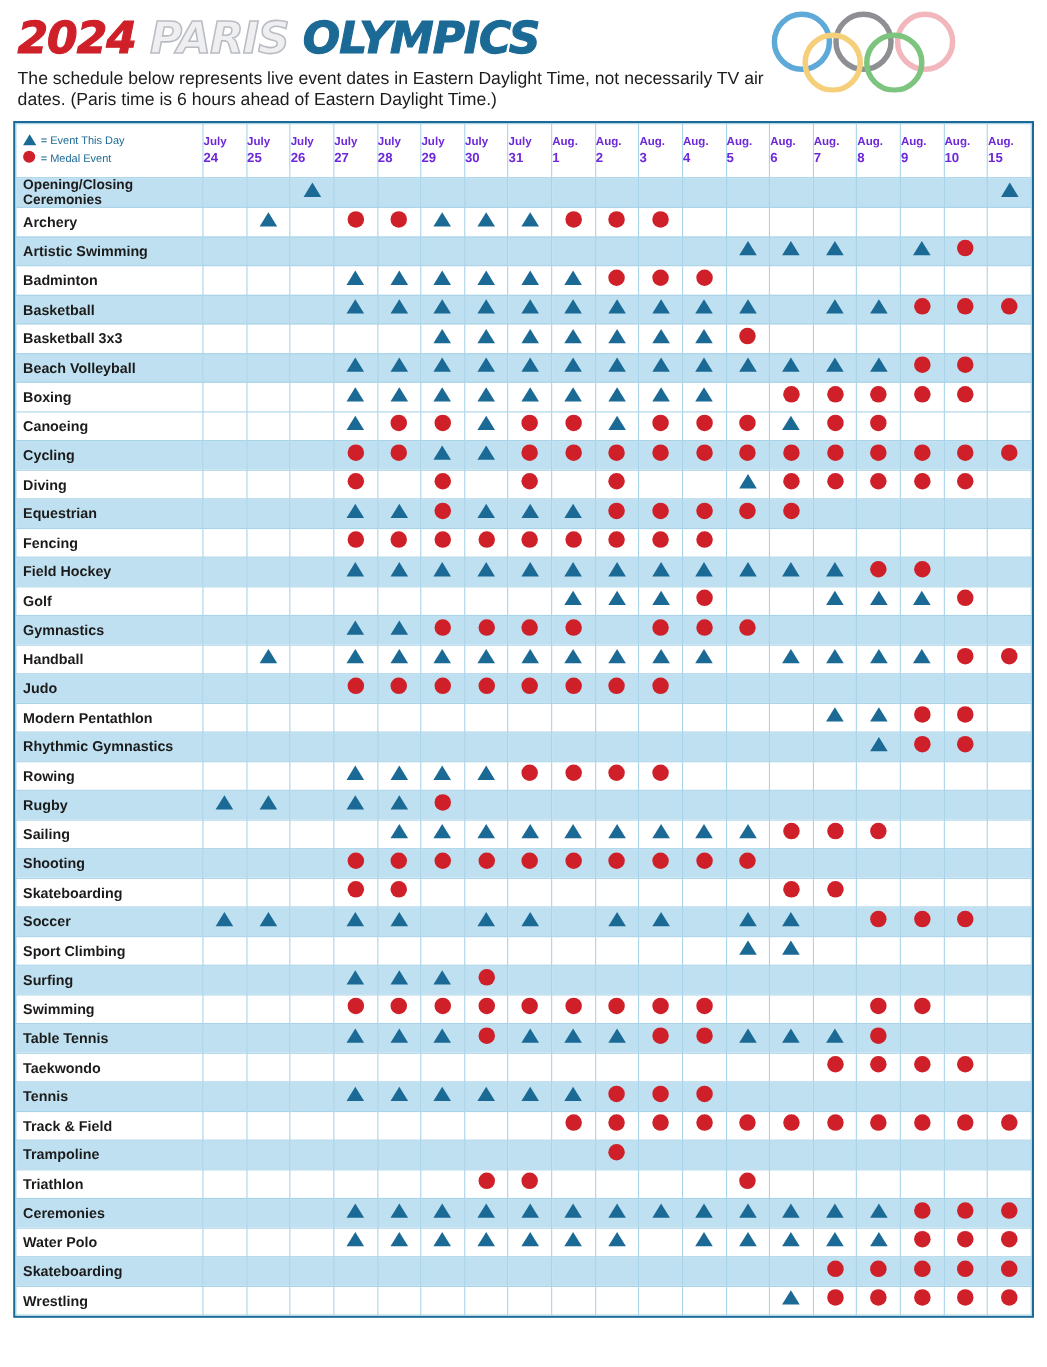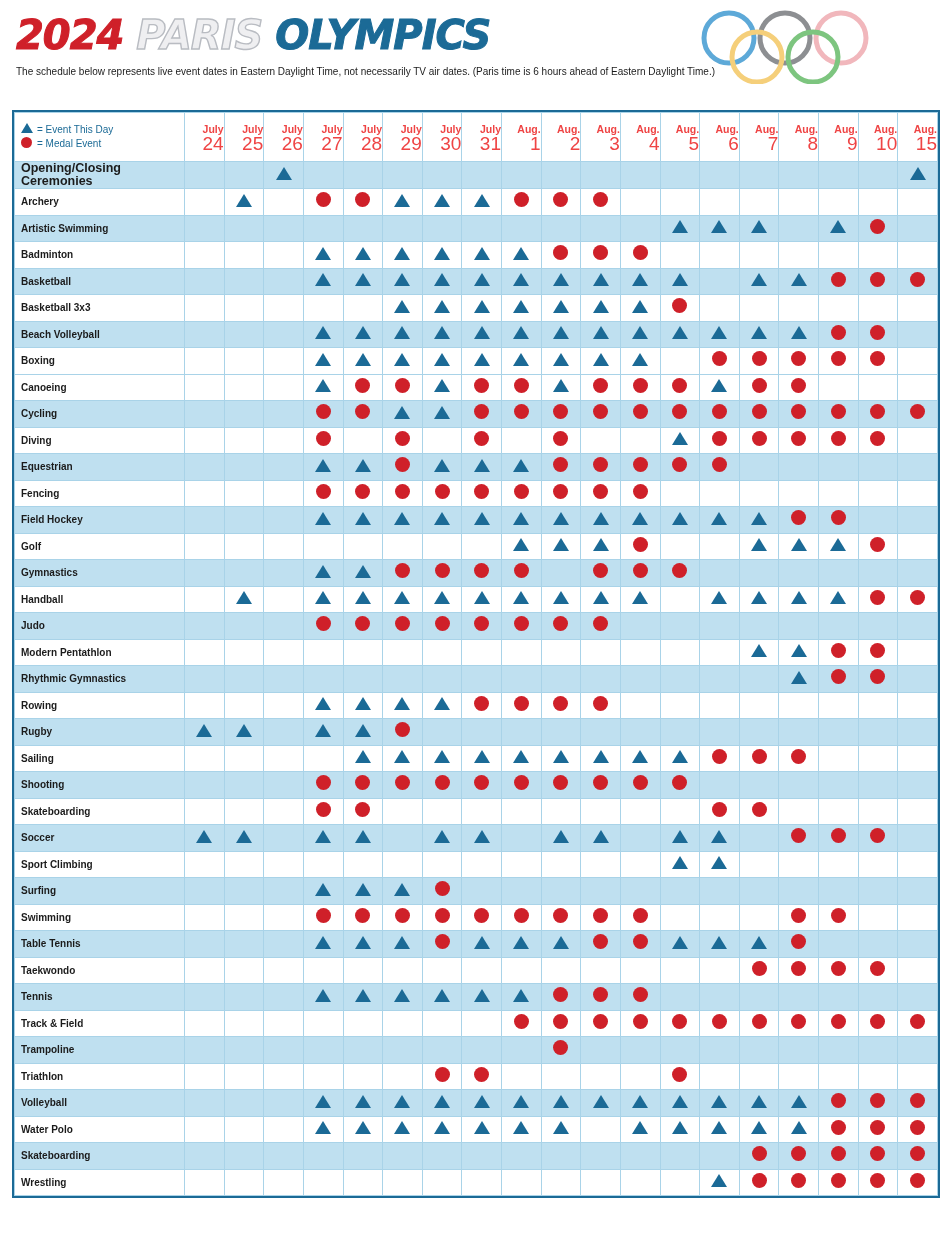--- a/index.html
+++ b/index.html
@@ -35,21 +35,21 @@
     letter-spacing: -1px;
     line-height: 46px;
     margin: 0;
     padding: 4px 0 0 4px;
     white-space: nowrap;
   }
   .title .red   { color: #cf2029; -webkit-text-stroke: 1px #cf2029; }
   .title .grey  { color: #efeff1; -webkit-text-stroke: 1.4px #b9bcc2; }
   .title .blue  { color: #1b6a96; -webkit-text-stroke: 1px #1b6a96; }
   .subtitle {
-    font-size: 10px;
+    font-size: 16px;
     line-height: 19px;
     margin: 4px 0 0 4px;
     max-width: 700px;
     font-weight: normal;
   }
   .rings {
     position: absolute;
     right: 16px;
     top: 2px;
     width: 212px;
@@ -89,41 +89,41 @@
     display: flex;
     align-items: center;
     font-size: 10px;
     color: #1b6a96;
     font-weight: normal;
     line-height: 14px;
     white-space: nowrap;
   }
   .legend-line .sym { width: 16px; display: inline-block; }
   .date-cell {
-    text-align: right;
+    text-align: left;
     vertical-align: middle;
-    color: #ef4444;
+    color: #6d28d9;
     margin-left: 44px;
   }
   .date-mon {
     font-size: 10.5px;
     font-weight: bold;
     line-height: 12px;
   }
   .date-num {
-    font-size: 19px;
-    font-weight: normal;
+    font-size: 12px;
+    font-weight: bold;
     line-height: 17px;
   }
   
   tbody tr { height: 26.5px; }
   tbody td.sport {
     text-align: left;
     padding-left: 6px !important;
-    font-size: 10px;
+    font-size: 13px;
     font-weight: bold;
     white-space: nowrap;
     background: #ffffff;
     border-right: 1px solid #a9d3e8;
   }
   tbody tr.alt td.sport { background: #bfe0f0; }
   tbody tr.alt td { background: #bfe0f0; }
   tbody tr td { background: #ffffff; }
   td.cell { text-align: center; vertical-align: middle; }
   .tri {
@@ -1027,21 +1027,21 @@
             <td class="cell"></td>
             <td class="cell"><span class="dot"></span></td>
             <td class="cell"></td>
             <td class="cell"></td>
             <td class="cell"></td>
             <td class="cell"></td>
             <td class="cell"></td>
             <td class="cell"></td>
           </tr>
           <tr class="alt">
-            <td class="sport">Volleyball</td>
+            <td class="sport">Ceremonies</td>
             <td class="cell"></td>
             <td class="cell"></td>
             <td class="cell"></td>
             <td class="cell"><span class="tri"></span></td>
             <td class="cell"><span class="tri"></span></td>
             <td class="cell"><span class="tri"></span></td>
             <td class="cell"><span class="tri"></span></td>
             <td class="cell"><span class="tri"></span></td>
             <td class="cell"><span class="tri"></span></td>
             <td class="cell"><span class="tri"></span></td>

